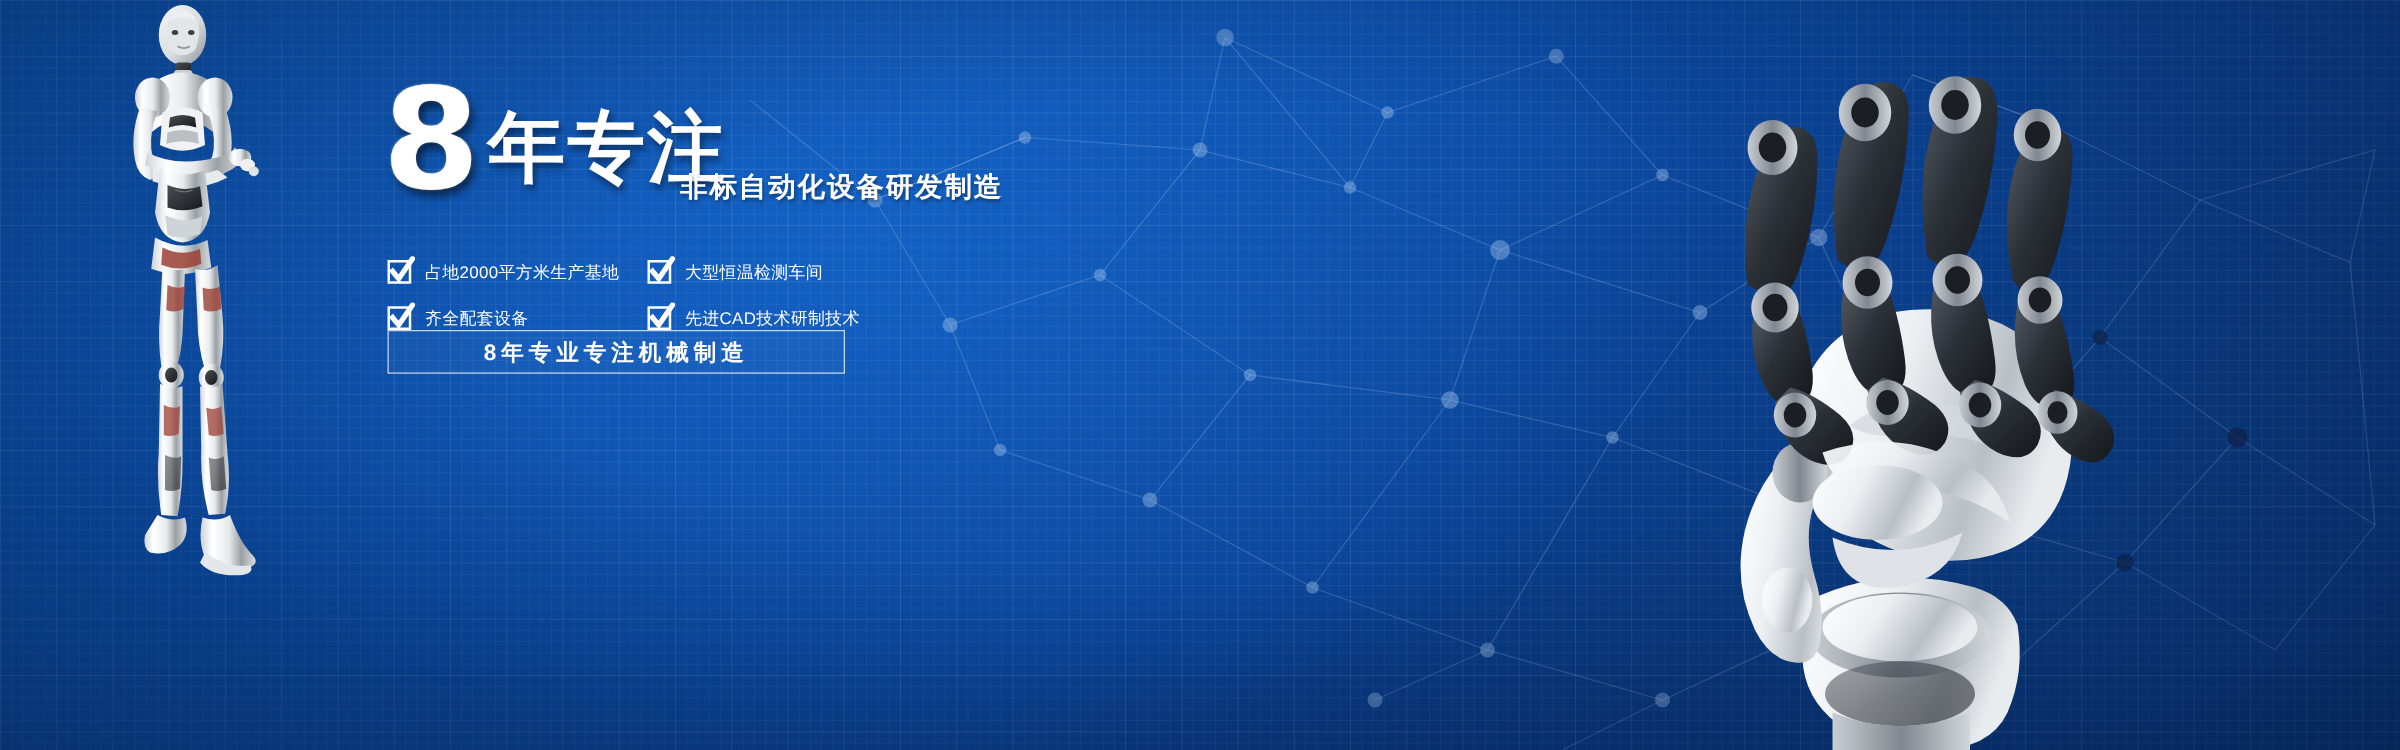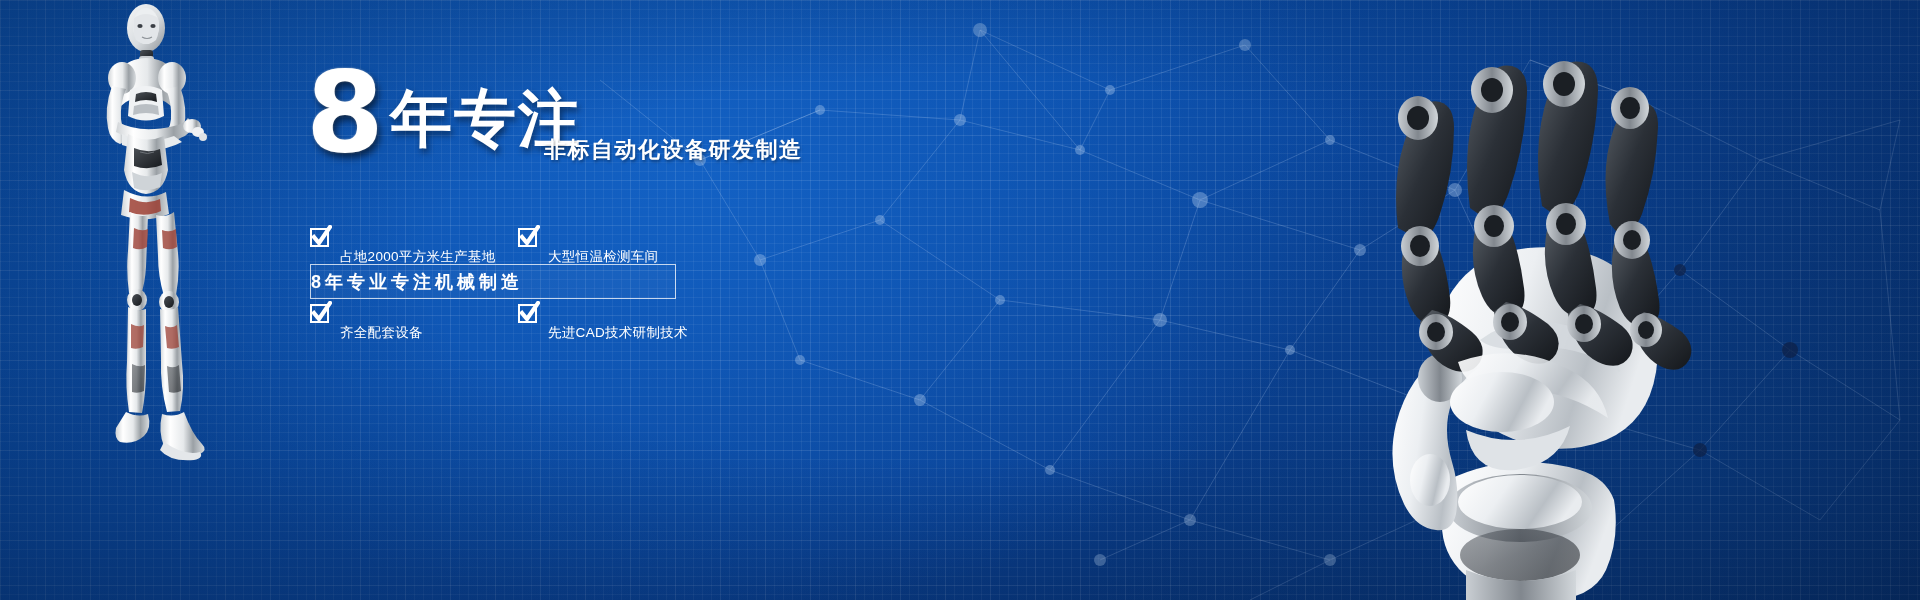--- a/index.html
+++ b/index.html
@@ -67,27 +67,27 @@
   .checks{
     position:absolute;left:4px;top:136px;width:400px;
     display:grid;grid-template-columns:208px 208px;grid-row-gap:18px;
   }
   .chk-item{display:flex;align-items:center;white-space:nowrap;}
   .chk-box{
     width:15px;height:15px;flex:0 0 15px;border:2px solid #ffffff;
     position:relative;margin-right:11px;background:transparent;
   }
   .chk-box svg{position:absolute;left:-1px;top:-5px;}
-  .chk-label{font-size:13.5px;color:#ffffff;letter-spacing:.3px;margin-top:40px;}
+  .chk-label{font-size:13.5px;color:#ffffff;letter-spacing:.3px;}
 
   
   .bottombar{
     position:absolute;left:4px;top:192px;width:364px;height:33px;
     border:1px solid rgba(255,255,255,.75);
-    display:flex;align-items:center;
+    display:flex;align-items:center;justify-content:center;
     background:rgba(255,255,255,.03);
   }
   .bottombar span{
     font-size:18px;font-weight:bold;color:#ffffff;letter-spacing:4px;
   }
 
   
   .robot{position:absolute;left:70px;top:2px;width:190px;height:480px;}
   
   .hand{position:absolute;left:1280px;top:10px;width:640px;height:590px;}

